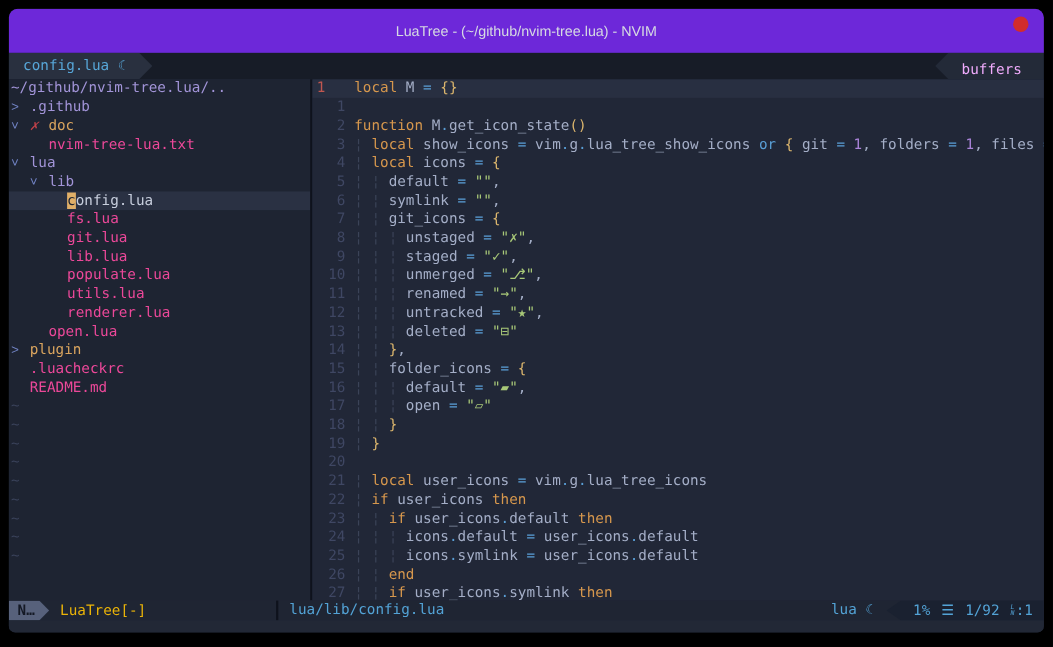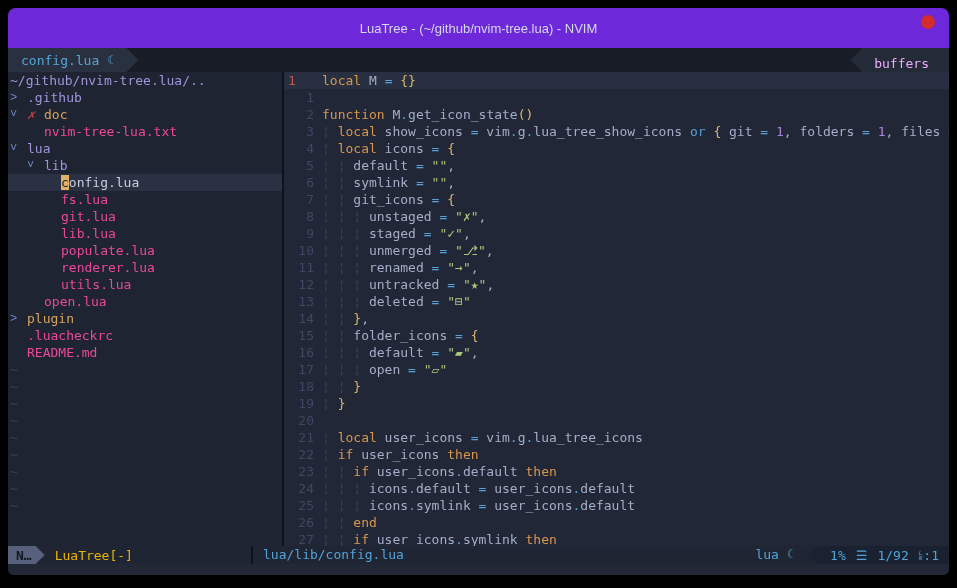--- a/index.html
+++ b/index.html
@@ -99,22 +99,22 @@
         <div class="trow"><span style="width: 2px; flex: 0 0 auto;"></span><span class="slot arrow">˃</span><span class="t-dir">.github</span></div>
         <div class="trow"><span style="width: 2px; flex: 0 0 auto;"></span><span class="slot arrow">˅</span><span class="slot gitmark">✗</span><span class="t-dirmod">doc</span></div>
         <div class="trow"><span style="width: 19px; flex: 0 0 auto;"></span><span class="slot arrow"></span><span class="t-file">nvim-tree-lua.txt</span></div>
         <div class="trow"><span style="width: 2px; flex: 0 0 auto;"></span><span class="slot arrow">˅</span><span class="t-dir">lua</span></div>
         <div class="trow"><span style="width: 19px; flex: 0 0 auto;"></span><span class="slot arrow">˅</span><span class="t-dir">lib</span></div>
         <div class="trow cursorline"><span style="width: 36px; flex: 0 0 auto;"></span><span class="slot arrow"></span><span class="t-filecur"><span class="block-cursor">c</span>onfig.lua</span></div>
         <div class="trow"><span style="width: 36px; flex: 0 0 auto;"></span><span class="slot arrow"></span><span class="t-file">fs.lua</span></div>
         <div class="trow"><span style="width: 36px; flex: 0 0 auto;"></span><span class="slot arrow"></span><span class="t-file">git.lua</span></div>
         <div class="trow"><span style="width: 36px; flex: 0 0 auto;"></span><span class="slot arrow"></span><span class="t-file">lib.lua</span></div>
         <div class="trow"><span style="width: 36px; flex: 0 0 auto;"></span><span class="slot arrow"></span><span class="t-file">populate.lua</span></div>
+        <div class="trow"><span style="width: 36px; flex: 0 0 auto;"></span><span class="slot arrow"></span><span class="t-file">utils.lua</span></div>
         <div class="trow"><span style="width: 36px; flex: 0 0 auto;"></span><span class="slot arrow"></span><span class="t-file">renderer.lua</span></div>
-        <div class="trow"><span style="width: 36px; flex: 0 0 auto;"></span><span class="slot arrow"></span><span class="t-file">utils.lua</span></div>
         <div class="trow"><span style="width: 19px; flex: 0 0 auto;"></span><span class="slot arrow"></span><span class="t-file">open.lua</span></div>
         <div class="trow"><span style="width: 2px; flex: 0 0 auto;"></span><span class="slot arrow">˃</span><span class="t-dirmod">plugin</span></div>
         <div class="trow"><span style="width: 2px; flex: 0 0 auto;"></span><span class="slot arrow"></span><span class="t-file">.luacheckrc</span></div>
         <div class="trow"><span style="width: 2px; flex: 0 0 auto;"></span><span class="slot arrow"></span><span class="t-file">README.md</span></div>
         <div class="trow tilde">~</div>
         <div class="trow tilde">~</div>
         <div class="trow tilde">~</div>
         <div class="trow tilde">~</div>
         <div class="trow tilde">~</div>
         <div class="trow tilde">~</div>

